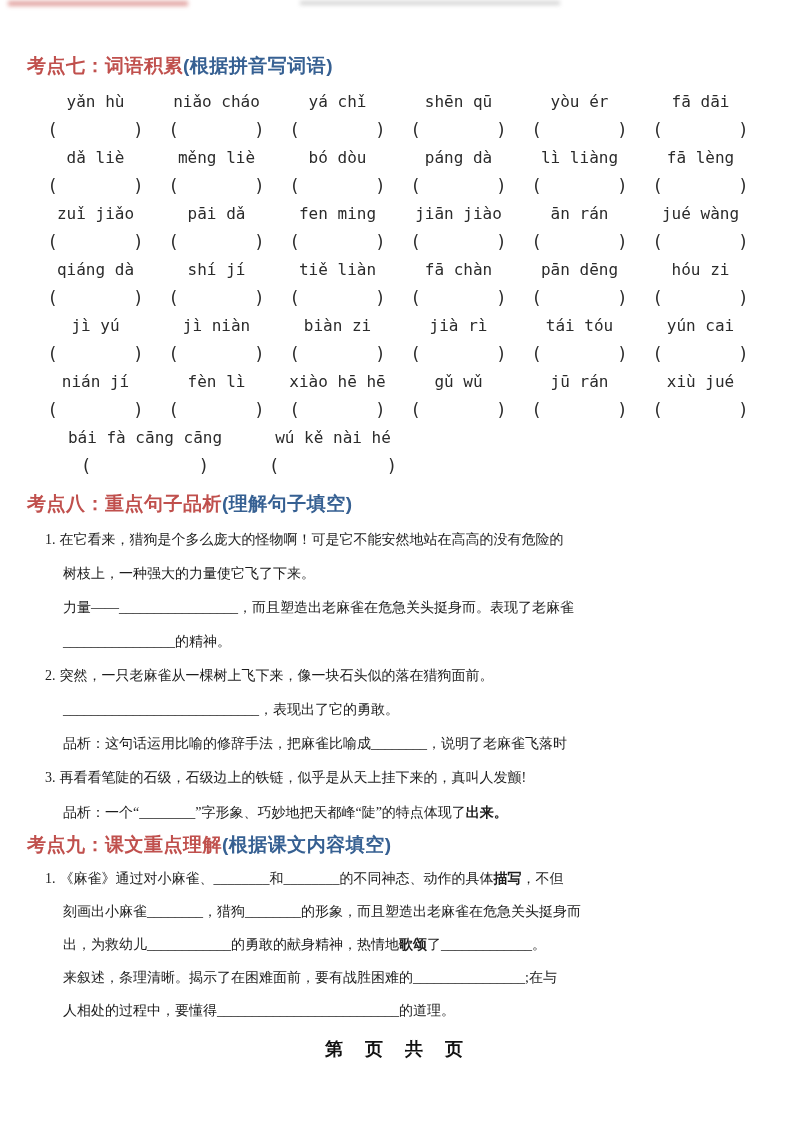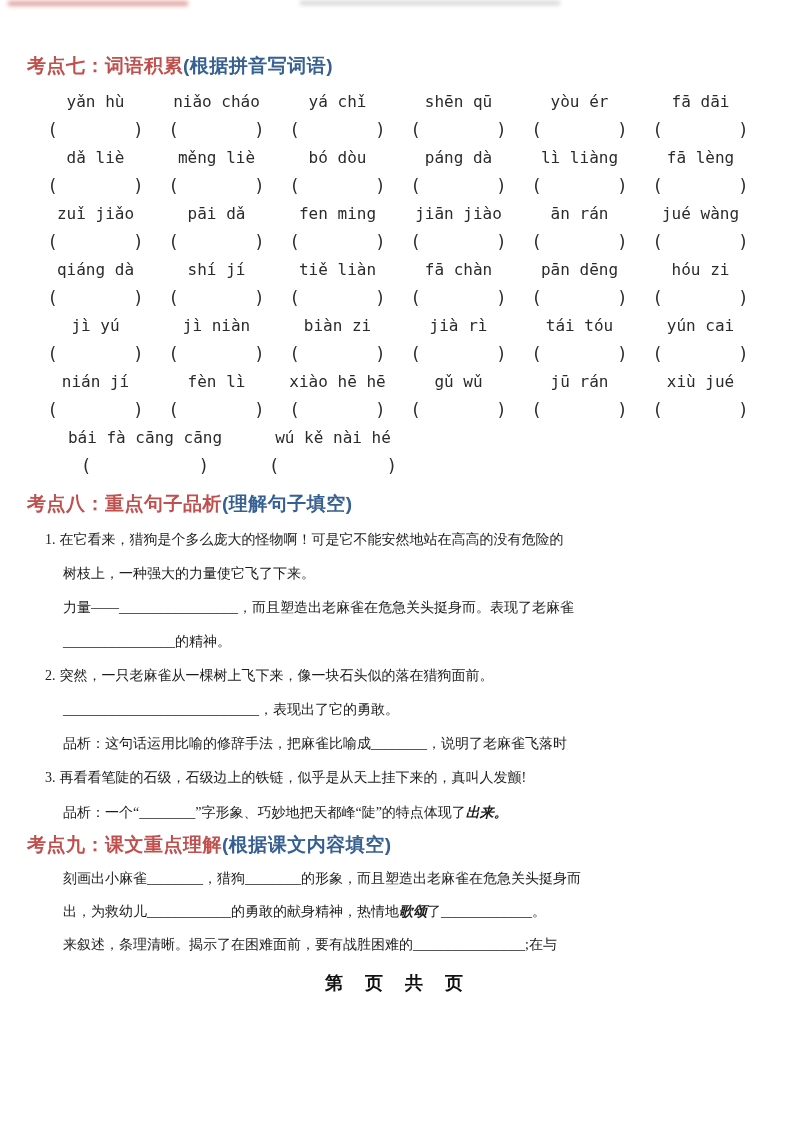--- a/index.html
+++ b/index.html
@@ -26,21 +26,21 @@
   .wrow{display:flex;margin-left:25px;}
   .pcell.w1{width:170px;}
   .pcell.w2{width:150px;margin-left:28px;}
   .pcell.w1 .pa,.pcell.w2 .pa{width:128px;}
   
   .line{padding-left:36px;font-size:14px;white-space:nowrap;}
   .s8 .line{line-height:34px;}
   .s9 .line{line-height:33px;}
   .first{text-indent:-18px;}
   .num{margin-right:4px;}
-  .hei{font-family:"Liberation Sans",sans-serif;font-weight:bold;font-style:italic;}
+  .hei{font-family:"Liberation Sans",sans-serif;font-weight:bold;}
   .footer{margin-top:10px;text-align:center;font-size:18px;font-weight:bold;
       letter-spacing:2px;color:#111;}
 </style>
 </head>
 <body>
 
 <div class="page">
   <div class="smudge-red"></div>
   <div class="smudge-gray"></div>
 
@@ -341,20 +341,22 @@
     <div class="line">____________________________，表现出了它的勇敢。</div>
     <div class="line">品析：这句话运用比喻的修辞手法，把麻雀比喻成________，说明了老麻雀飞落时</div>
 
     <div class="line first"><span class="num">3.</span><span>再看看笔陡的石级，石级边上的铁链，似乎是从天上挂下来的，真叫人发颤!</span></div>
     <div class="line"><span>品析：一个“________”字形象、巧妙地把天都峰“陡”的特点体现了</span><span class="hei">出来。</span></div>
   </div>
 
   <h2 class="sec s9h"><span class="red">考点九：课文重点理解</span><span class="blue">(根据课文内容填空)</span></h2>
 
   <div class="s9">
+    <div class="line first"><span class="num">1.</span><span>《麻雀》通过对小麻雀、________和________的不同神态、动作的具体</span><span class="hei">描写</span><span>，不但</span></div>
     <div class="line">刻画出小麻雀________，猎狗________的形象，而且塑造出老麻雀在危急关头挺身而</div>
     <div class="line"><span>出，为救幼儿____________的勇敢的献身精神，热情地</span><span class="hei">歌颂</span><span>了_____________。</span></div>
 
     <div class="line">来叙述，条理清晰。揭示了在困难面前，要有战胜困难的________________;在与</div>
+    <div class="line">人相处的过程中，要懂得__________________________的道理。</div>
   </div>
 
   <div class="footer">第　页　共　页</div>
 </div>
 
 </body></html>

